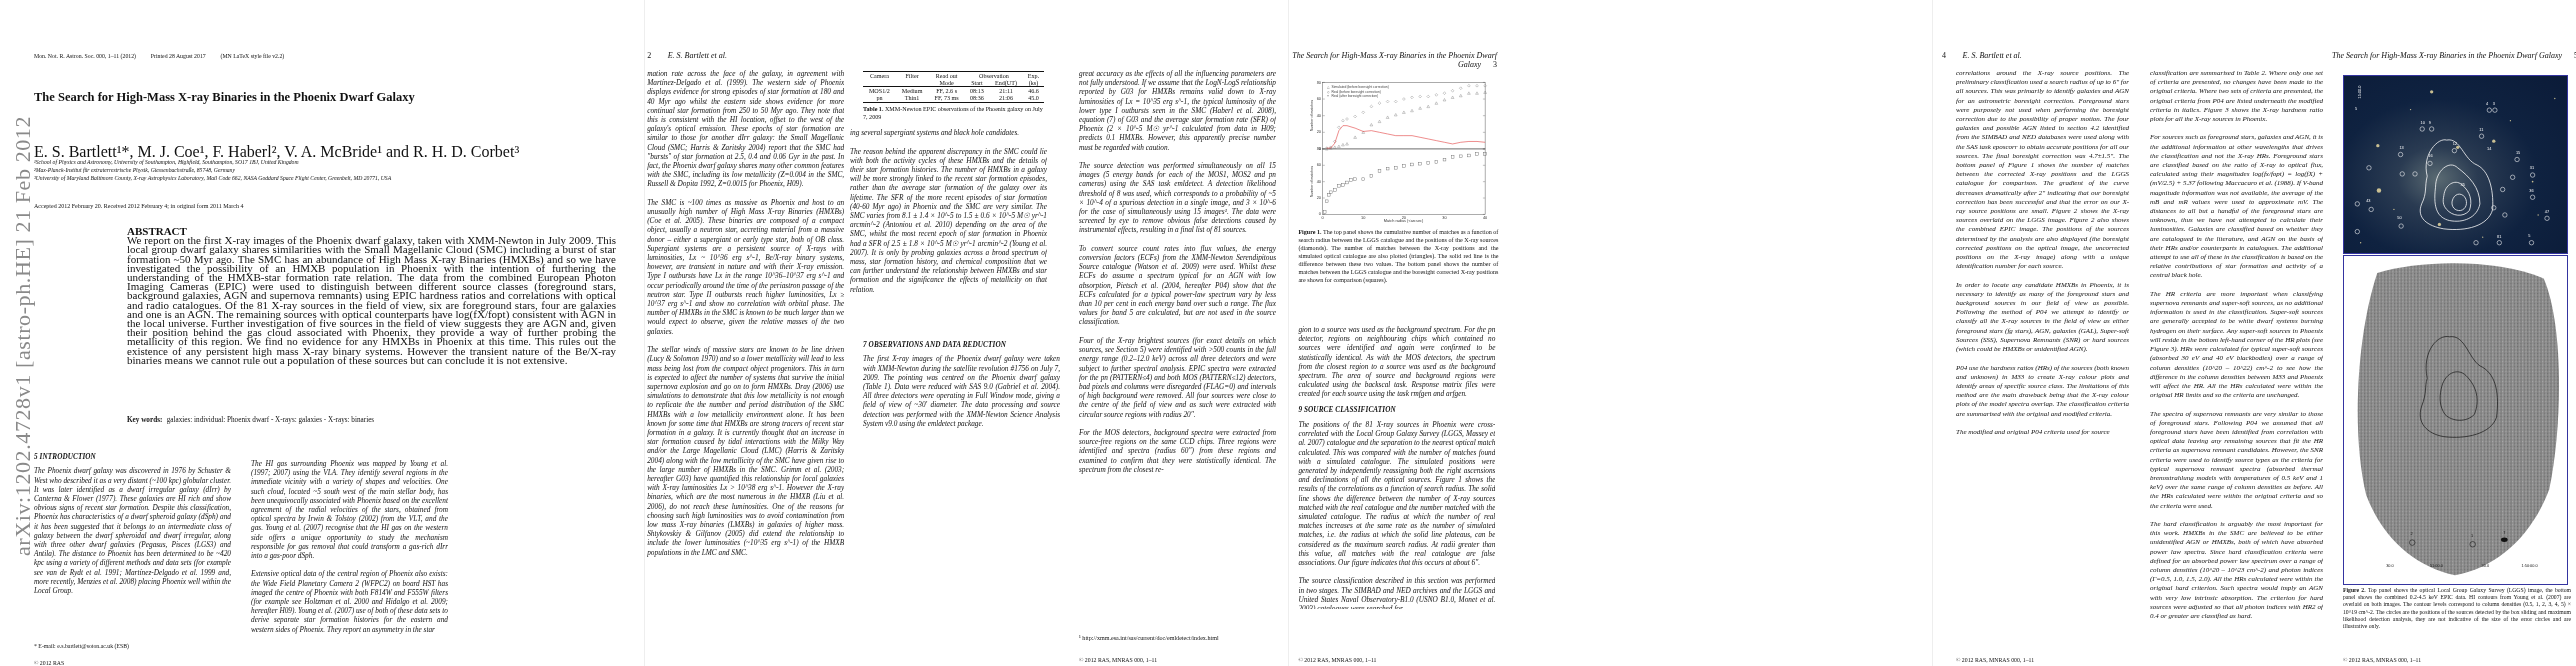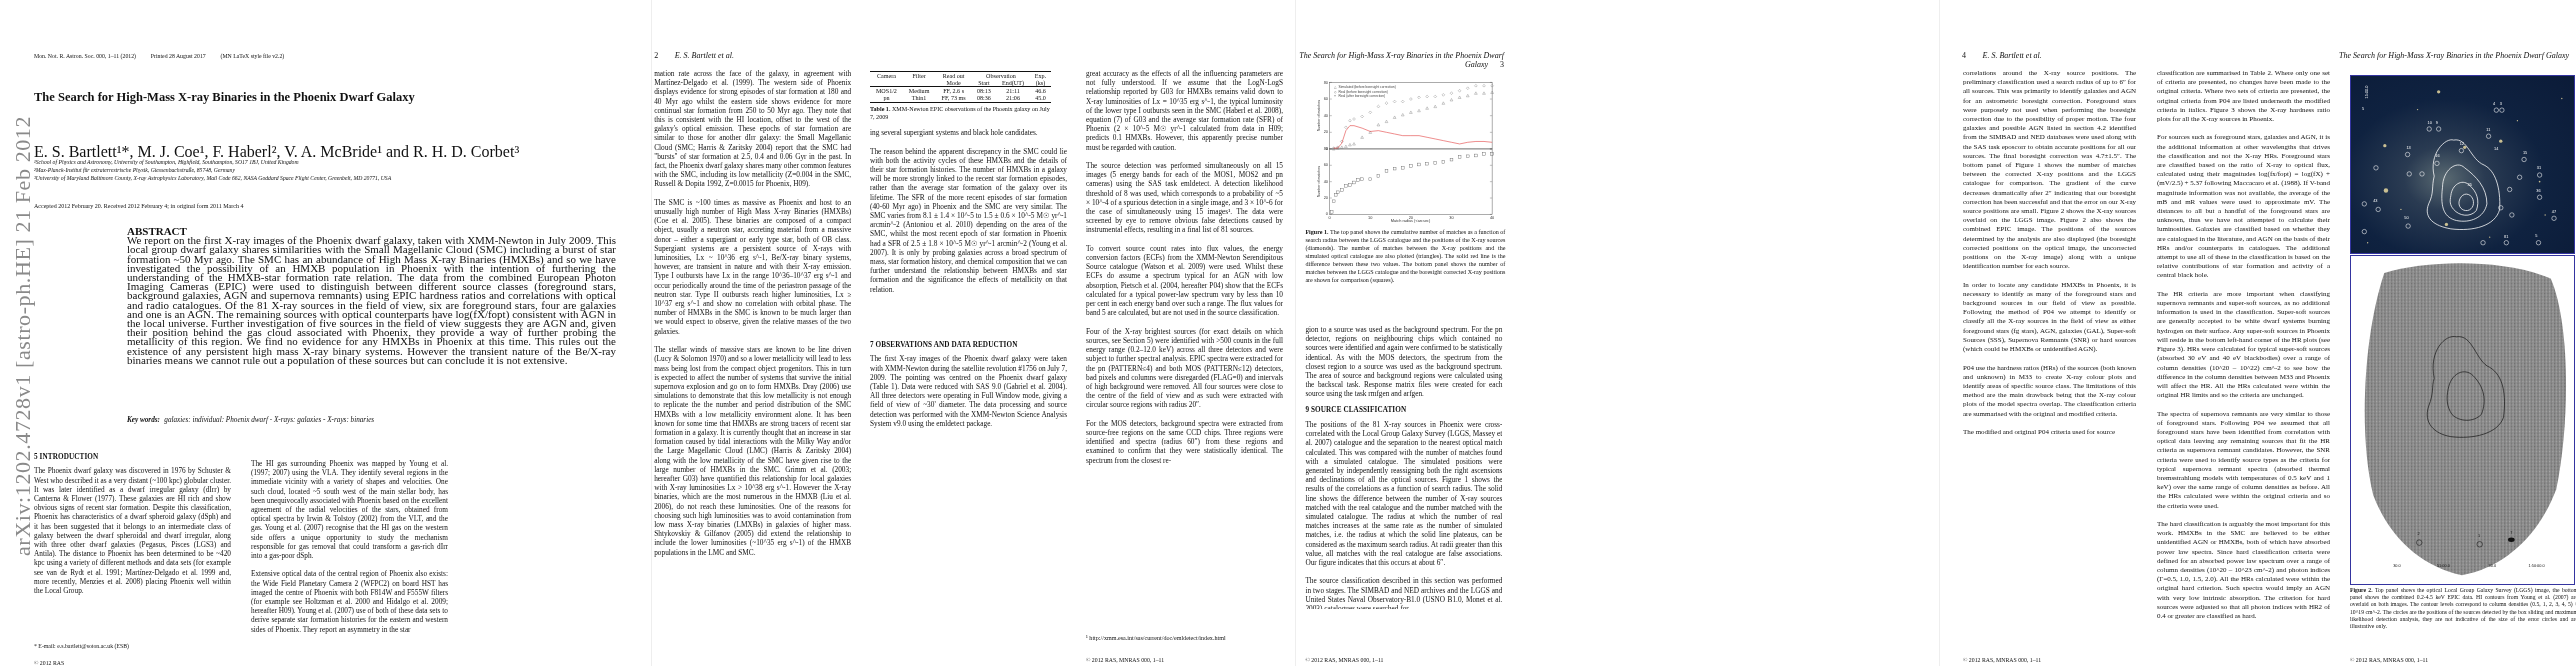--- a/index.html
+++ b/index.html
@@ -1,35 +1,35 @@
 <!DOCTYPE html>
 <html style="font-size:9px"><head>
 <meta charset="utf-8">
 <style>
   html,body{margin:0;padding:0;background:#fff;}
   body{width:2576px;height:667px;position:relative;overflow:hidden;font-family:"Liberation Serif","DejaVu Serif",serif;color:#111;}
   .page{position:absolute;top:0;width:644px;height:667px;background:#fff;}
   .p1{left:0}.p2{left:644px}.p3{left:1288px}.p4{left:1932px}
-  .page + .page{border-left:0.6px solid #eee;margin-left:7px;}
+  .page + .page{border-left:0.6px solid #eee;}
   .runhead{position:absolute;top:51px;font-size:8px;font-style:italic;}
   .runhead .pn{font-style:normal;}
-  .col{position:absolute;font-size:7.3px;line-height:9.2px;text-align:justify;}
+  .col{position:absolute;font-size:7.3px;line-height:9.2px;text-align:justify;font-style:italic;}
   .col p{margin:0 0 0 0;text-indent:0;}
   .foot{position:absolute;font-size:6.7px;}
   h2.sec{font-size:7.2px;font-weight:bold;margin:7.8px 0 4.4px;letter-spacing:0.1px;}
   
   .journal{position:absolute;left:34px;top:53px;font-size:5.8px;}
   .journal span{margin-right:13.3px;}
   .title{position:absolute;left:34px;top:90px;font-size:12.5px;font-weight:bold;line-height:15.6px;width:589px;}
   .authors{position:absolute;left:34px;top:143px;font-size:16px;}
   .affil{position:absolute;left:34px;top:158px;font-size:5.7px;font-style:italic;line-height:8px;}
   .accepted{position:absolute;left:34px;top:203px;font-size:6px;}
   .abstract{position:absolute;left:127px;top:227px;width:489px;font-size:11px;line-height:9.2px;text-align:justify;}
   .abstract .h{font-weight:bold;}
-  .keywords{position:absolute;left:127px;top:416px;font-size:7.2px;font-style:italic;}
+  .keywords{position:absolute;left:127px;top:416px;font-size:7.2px;}
   .keywords b{margin-right:4.4px;}
   .arxiv{position:absolute;left:10px;top:556px;transform:rotate(-90deg);transform-origin:left top;font-size:22px;color:#8a8a8a;white-space:nowrap;font-family:"Liberation Serif",serif;letter-spacing:0.6px;}
   
   table.obs{border-collapse:collapse;font-size:6.1px;width:181px;}
   table.obs th,table.obs td{padding:0.6px 2.8px;text-align:center;font-weight:normal;}
   table.obs thead tr:first-child th{border-top:1.7px double #111;}
   table.obs thead tr:last-child th{border-bottom:0.8px solid #111;}
   table.obs tbody tr:last-child td{border-bottom:0.8px solid #111;}
   .caption{font-size:6.1px;line-height:7.5px;}
   .caption b{font-weight:bold;}
@@ -117,21 +117,21 @@
           <td>21:06</td>
           <td>45.0</td>
         </tr>
       </tbody>
     </table>
     <div class="caption" style="width:183px;margin-top:3.3px;">
       <b>Table 1.</b>
       <span>XMM-Newton EPIC observations of the Phoenix galaxy on July 7, 2009</span>
     </div>
   </div>
-  <div class="col" style="left:218px;top:119px;width:197px;height:211px;overflow:hidden;white-space:pre-line;">
+  <div class="col" style="left:205px;top:119px;width:197px;height:211px;overflow:hidden;white-space:pre-line;">
     <span>ing several supergiant systems and black hole candidates.
 
 The reason behind the apparent discrepancy in the SMC could lie with both the activity cycles of these HMXBs and the details of their star formation histories. The number of HMXBs in a galaxy will be more strongly linked to the recent star formation episodes, rather than the average star formation of the galaxy over its lifetime. The SFR of the more recent episodes of star formation (40-60 Myr ago) in Phoenix and the SMC are very similar. The SMC varies from 8.1 ± 1.4 × 10^-5 to 1.5 ± 0.6 × 10^-5 M☉ yr^-1 arcmin^-2 (Antoniou et al. 2010) depending on the area of the SMC, whilst the most recent epoch of star formation in Phoenix had a SFR of 2.5 ± 1.8 × 10^-5 M☉ yr^-1 arcmin^-2 (Young et al. 2007). It is only by probing galaxies across a broad spectrum of mass, star formation history, and chemical composition that we can further understand the relationship between HMXBs and star formation and the significance the effects of metallicity on that relation.</span>
   </div>
   <div class="col" style="left:218px;top:333px;width:197px;">
     <h2 class="sec">7   OBSERVATIONS AND DATA REDUCTION</h2>
     <p>The first X-ray images of the Phoenix dwarf galaxy were taken with XMM-Newton during the satellite revolution #1756 on July 7, 2009. The pointing was centred on the Phoenix dwarf galaxy (Table 1). Data were reduced with SAS 9.0 (Gabriel et al. 2004). All three detectors were operating in Full Window mode, giving a field of view of ~30' diameter. The data processing and source detection was performed with the XMM-Newton Science Analysis System v9.0 using the emldetect package.</p>
   </div>
   <div class="col" style="left:434px;top:69px;width:197px;height:525px;overflow:hidden;white-space:pre-line;">great accuracy as the effects of all the influencing parameters are not fully understood. If we assume that the LogN-LogS relationship reported by G03 for HMXBs remains valid down to X-ray luminosities of Lx = 10^35 erg s^-1, the typical luminosity of the lower type I outbursts seen in the SMC (Haberl et al. 2008), equation (7) of G03 and the average star formation rate (SFR) of Phoenix (2 × 10^-5 M☉ yr^-1 calculated from data in H09; predicts 0.1 HMXBs. However, this apparently precise number must be regarded with caution.
 
@@ -291,21 +291,21 @@
     <p>gion to a source was used as the background spectrum. For the pn detector, regions on neighbouring chips which contained no sources were identified and again were confirmed to be statistically identical. As with the MOS detectors, the spectrum from the closest region to a source was used as the background spectrum. The area of source and background regions were calculated using the backscal task. Response matrix files were created for each source using the task rmfgen and arfgen.</p>
     <h2 class="sec">9   SOURCE CLASSIFICATION</h2>
     <p style="white-space:pre-line;height:189px;overflow:hidden;">The positions of the 81 X-ray sources in Phoenix were cross-correlated with the Local Group Galaxy Survey (LGGS, Massey et al. 2007) catalogue and the separation to the nearest optical match calculated. This was compared with the number of matches found with a simulated catalogue. The simulated positions were generated by independently reassigning both the right ascensions and declinations of all the optical sources. Figure 1 shows the results of the correlations as a function of search radius. The solid line shows the difference between the number of X-ray sources matched with the real catalogue and the number matched with the simulated catalogue. The radius at which the number of real matches increases at the same rate as the number of simulated matches, i.e. the radius at which the solid line plateaus, can be considered as the maximum search radius. At radii greater than this value, all matches with the real catalogue are false associations. Our figure indicates that this occurs at about 6″.
 
 The source classification described in this section was performed in two stages. The SIMBAD and NED archives and the LGGS and United States Naval Observatory-B1.0 (USNO B1.0, Monet et al. 2003) catalogues were searched for</p>
   </div>
   <div class="foot" style="left:9.4px;top:657px;font-size:5.8px;">© 2012 RAS, MNRAS 000, 1–11</div>
 </div>
 
 <div class="page p4">
-  <div class="runhead" style="left:22px;">
+  <div class="runhead" style="left:9px;">
     <span class="pn">4</span>
     <span style="margin-left:14.5px">E. S. Bartlett et al.</span>
   </div>
   <div class="col" style="left:23px;top:69px;width:173px;height:581px;overflow:hidden;white-space:pre-line;font-size:7px;line-height:9.2px;">correlations around the X-ray source positions. The preliminary classification used a search radius of up to 6″ for all sources. This was primarily to identify galaxies and AGN for an astrometric boresight correction. Foreground stars were purposely not used when performing the boresight correction due to the possibility of proper motion. The four galaxies and possible AGN listed in section 4.2 identified from the SIMBAD and NED databases were used along with the SAS task eposcorr to obtain accurate positions for all our sources. The final boresight correction was 4.7±1.5″. The bottom panel of Figure 1 shows the number of matches between the corrected X-ray positions and the LGGS catalogue for comparison. The gradient of the curve decreases dramatically after 2″ indicating that our boresight correction has been successful and that the error on our X-ray source positions are small. Figure 2 shows the X-ray sources overlaid on the LGGS image. Figure 2 also shows the combined EPIC image. The positions of the sources determined by the analysis are also displayed (the boresight corrected positions on the optical image, the uncorrected positions on the X-ray image) along with a unique identification number for each source.
 
 In order to locate any candidate HMXBs in Phoenix, it is necessary to identify as many of the foreground stars and background sources in our field of view as possible. Following the method of P04 we attempt to identify or classify all the X-ray sources in the field of view as either foreground stars (fg stars), AGN, galaxies (GAL), Super-soft Sources (SSS), Supernova Remnants (SNR) or hard sources (which could be HMXBs or unidentified AGN).
 
 P04 use the hardness ratios (HRs) of the sources (both known and unknown) in M33 to create X-ray colour plots and identify areas of specific source class. The limitations of this method are the main drawback being that the X-ray colour plots of the model spectra overlap. The classification criteria are summarised with the original and modified criteria.
 
 The modified and original P04 criteria used for source</div>

